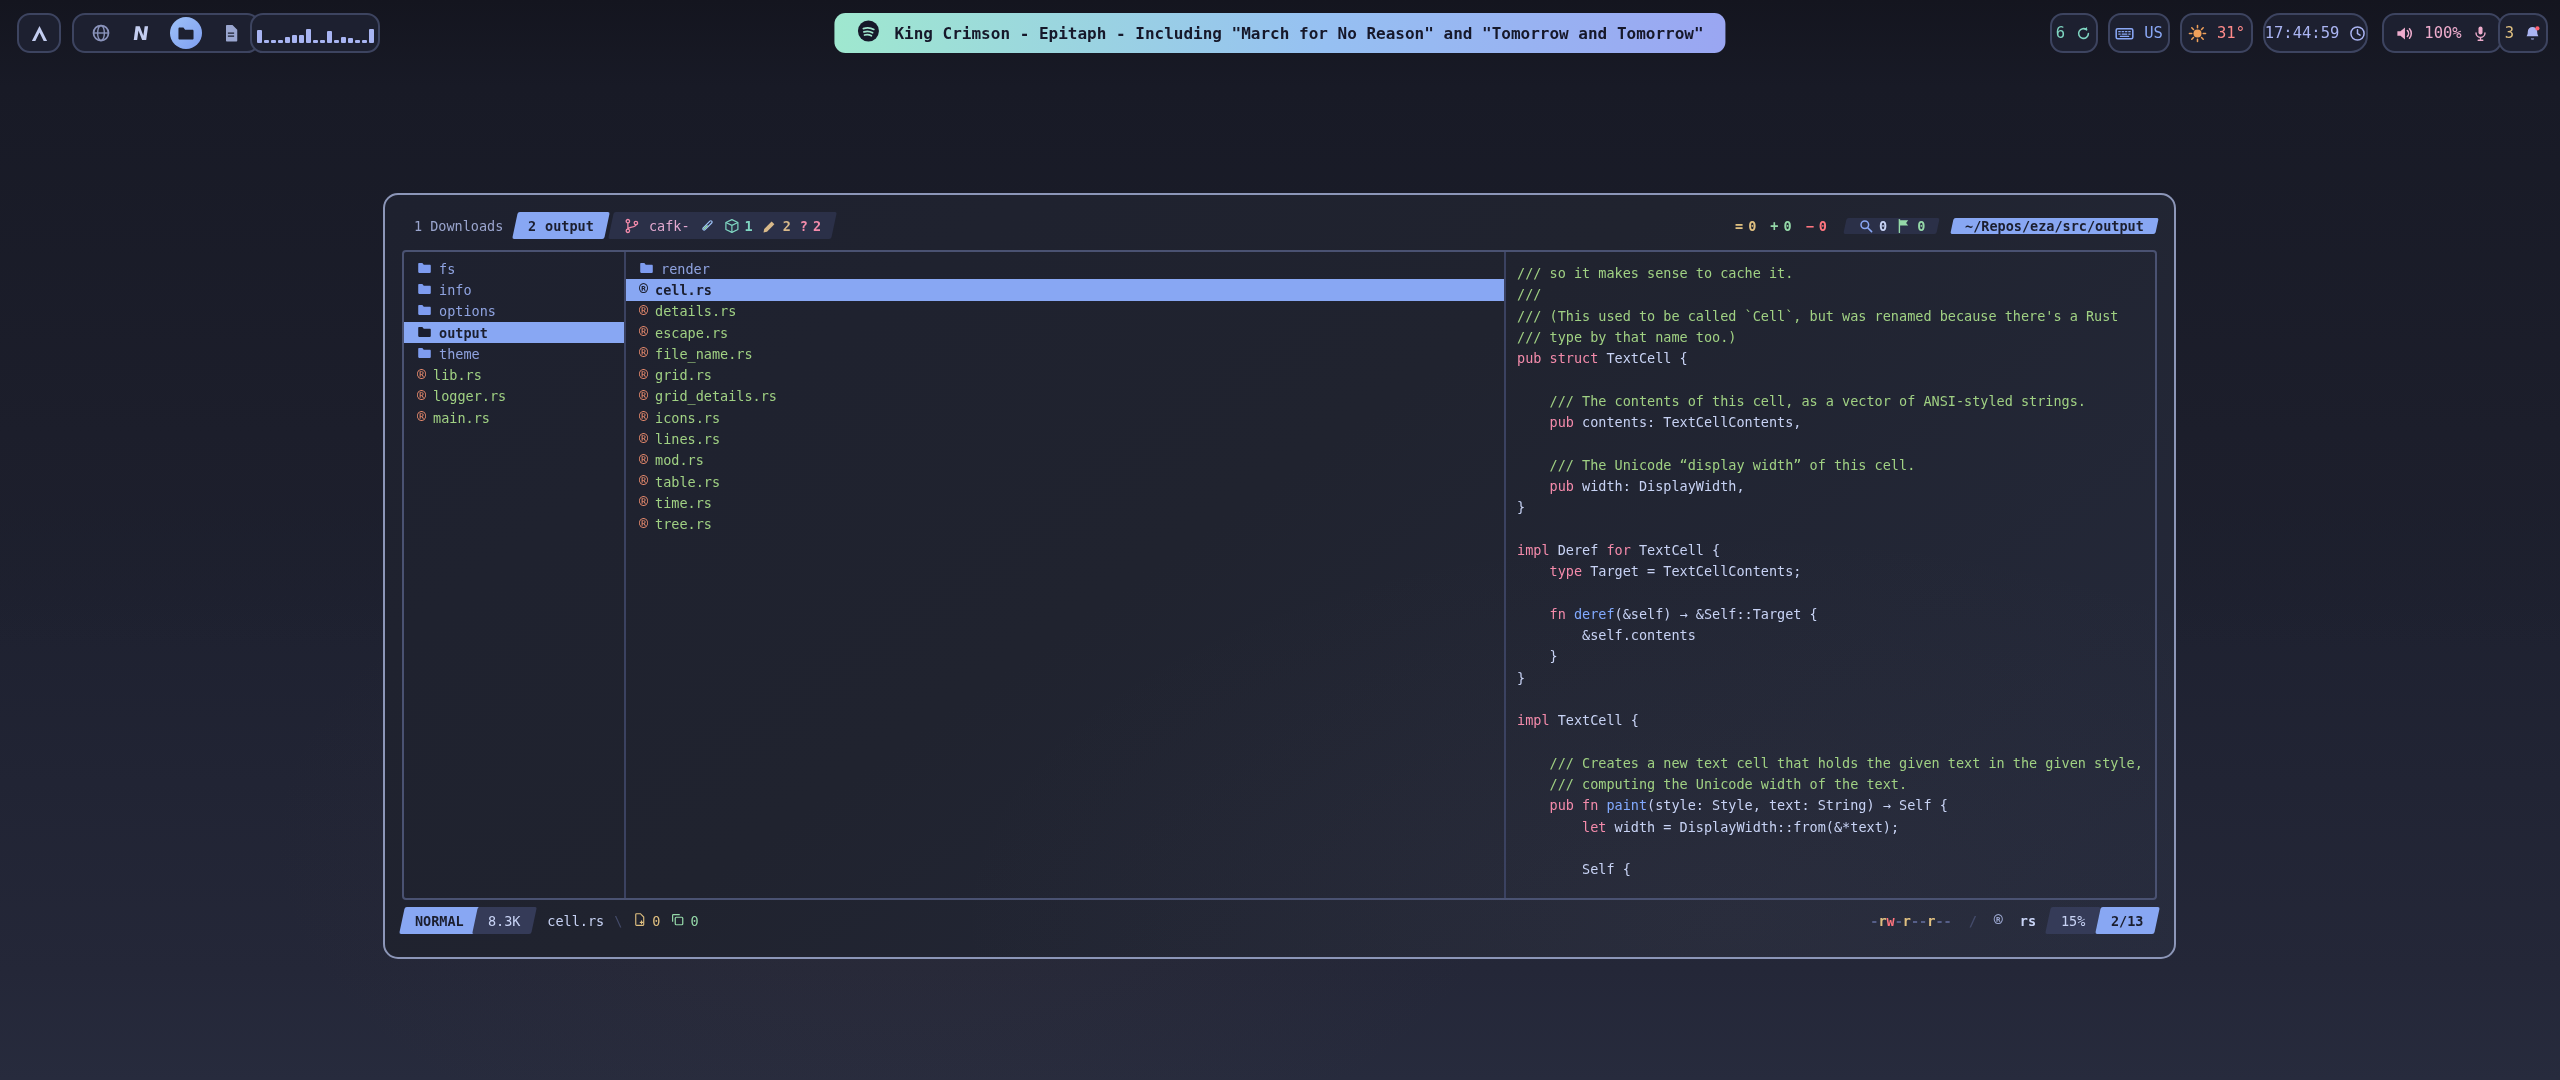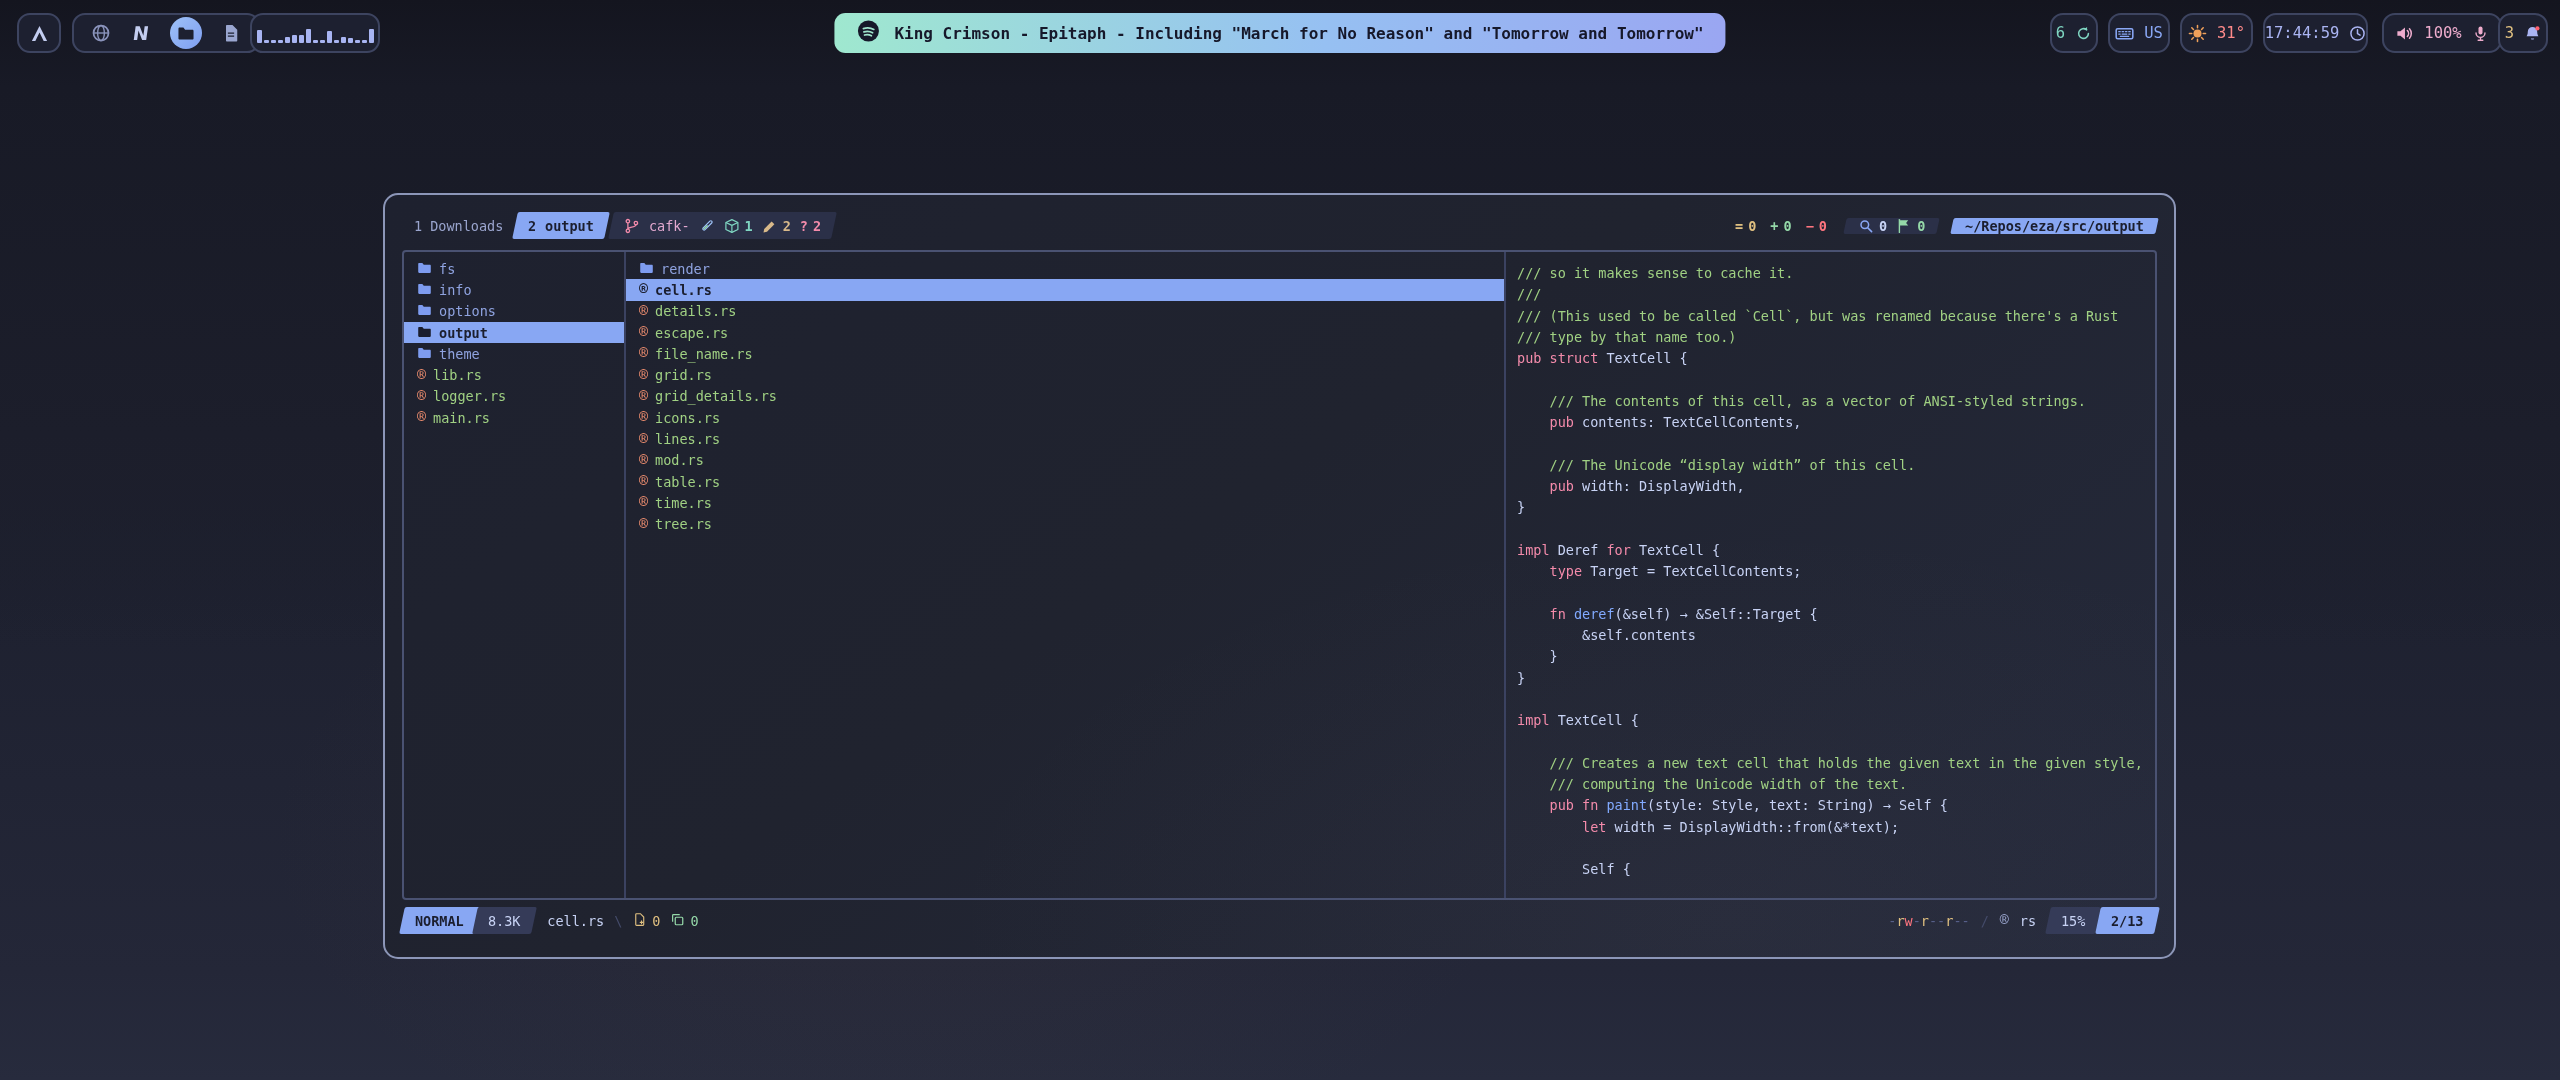--- a/index.html
+++ b/index.html
@@ -114,21 +114,21 @@
     position:absolute; left:17px; right:17px; top:712px; height:27px;
     display:flex; align-items:stretch; white-space:nowrap; font-size:13.5px;
   }
   .st-mode { background:#88a7f3; color:#1b1e2e; font-weight:700; }
   .st-size { background:#353b58; color:#c8d3f5; margin-left:-2px; }
   .st-file { display:flex; align-items:center; gap:10px; padding:0 14px; color:#c8d3f5; }
   .st-sep { color:#444b6a; }
   .st-task { display:flex; align-items:center; gap:5px; }
   .st-task svg { width:15px; height:15px; }
   .st-right { margin-left:auto; display:flex; align-items:stretch; }
-  .st-meta { display:flex; align-items:center; gap:11px; padding:0 12px; }
+  .st-meta { display:flex; align-items:center; gap:17px; padding:0 12px;font-weight:bold; }
   .st-pct { background:#353b58; color:#c8d3f5; }
   .st-pos { background:#88a7f3; color:#1b1e2e; font-weight:700; }
   .pdim { color:#565f89; } .pr { color:#e0c080; } .pw { color:#ff757f; }
 </style>
 </head>
 <body>
 
 <div class="topbar">
   <div class="pill" style="left:17px; width:44px;">
     <span class="icon16" style="color:#c3cdf0;"><span><svg viewBox="0 0 16 16" fill="none">
@@ -206,21 +206,21 @@
           </svg></span></span>
     <span class="c-blue">US</span>
   </div>
   <div class="pill" style="left:2180px; width:73px;">
     <span class="icon16 c-orange"><span><svg viewBox="0 0 16 16" fill="none">
             <circle cx="8" cy="8" r="3.4" fill="currentColor"></circle>
             <path d="M8 1.2v2M8 12.8v2M1.2 8h2M12.8 8h2M3.2 3.2l1.4 1.4M11.4 11.4l1.4 1.4M12.8 3.2l-1.4 1.4M4.6 11.4 3.2 12.8" stroke="currentColor" stroke-width="1.3" stroke-linecap="round"></path>
           </svg></span></span>
     <span class="c-red">31°</span>
   </div>
-  <div class="pill" style="left:2263px; width:105px;">
+  <div class="pill" style="left:2263px; width:105px;border-radius:17px;">
     <span class="c-lav">17:44:59</span>
     <span class="icon14 c-lav"><span><svg viewBox="0 0 16 16" fill="none">
             <circle cx="8" cy="8" r="6.2" stroke="currentColor" stroke-width="1.4"></circle>
             <path d="M8 4.4V8l2.4 1.6" stroke="currentColor" stroke-width="1.4" stroke-linecap="round"></path>
           </svg></span></span>
   </div>
   <div class="pill" style="left:2382px; width:120px;">
     <span class="icon16 c-pink"><span><svg viewBox="0 0 16 16" fill="none">
             <path d="M2 6.2v3.6h2.6L8.4 13V3L4.6 6.2z" fill="currentColor"></path>
             <path d="M10.4 5.5a3.6 3.6 0 0 1 0 5M12.2 4a6 6 0 0 1 0 8" stroke="currentColor" stroke-width="1.3" stroke-linecap="round"></path>

